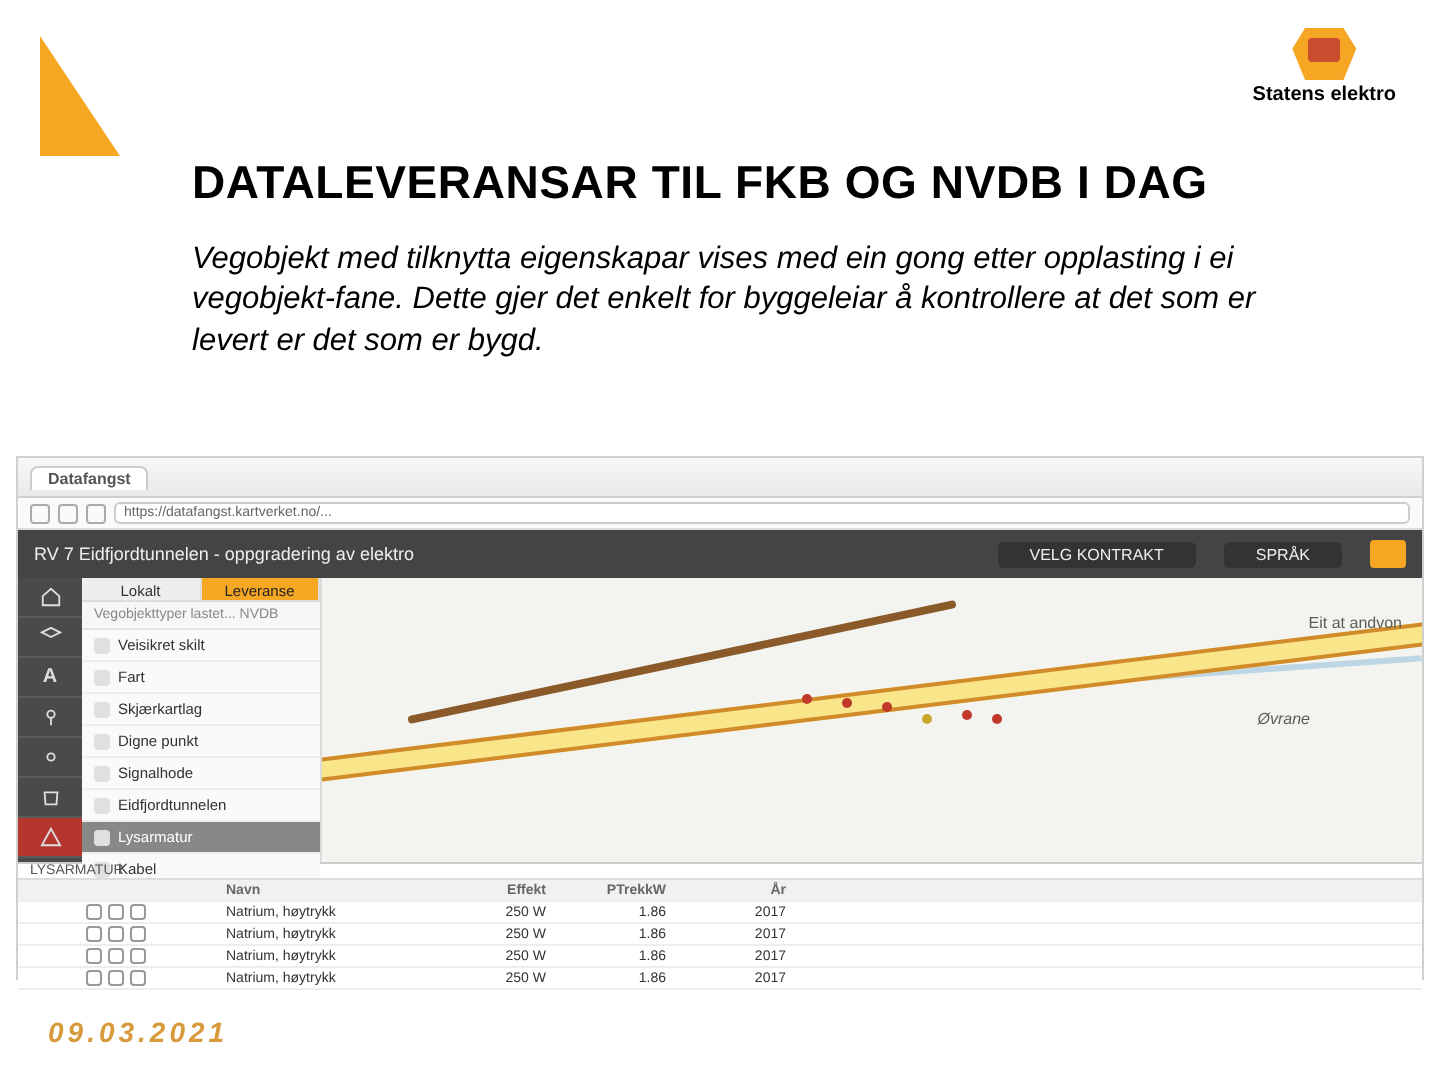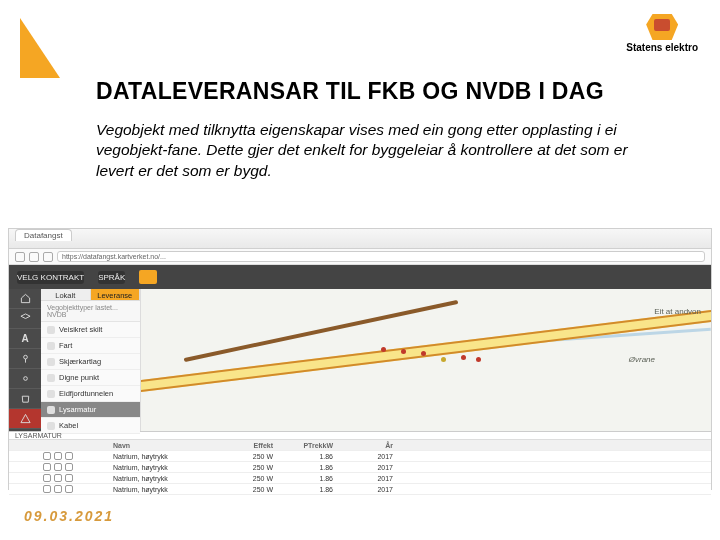--- a/index.html
+++ b/index.html
@@ -58,51 +58,51 @@
     width: 704px; height: 262px;
     border: 1px solid #cfcfcf;
     background: #fff;
     font-size: 9px;
     color: #333;
   }
   .browser-chrome {
     height: 20px;
     background: linear-gradient(#f7f7f7,#e9e9e9);
     border-bottom: 1px solid #d0d0d0;
-    display: flex; align-items: flex-start;
-    padding: 0 6px; gap: 6px;
+    display: flex; align-items: center;
+    padding: 0 6px; gap: 6px; font-weight: bold;
   }
   .browser-chrome .tab {
     background:#fff;border:1px solid #ccc;border-bottom:none;
     padding:1px 8px;border-radius:4px 4px 0 0;
     font-size:8px;color:#555;
   }
   .url-bar{
     height:16px;background:#fafafa;border-bottom:1px solid #ddd;
     display:flex;align-items:center;padding:0 6px;gap:4px;
   }
   .url-bar .icon{width:10px;height:10px;border:1px solid #aaa;border-radius:2px;}
   .url-bar .addr{flex:1;background:#fff;border:1px solid #ccc;border-radius:3px;height:11px;padding:0 4px;font-size:7px;color:#666;display:flex;align-items:center;}
   .app-header{
     height:24px;background:#444;color:#eee;
     display:flex;align-items:center;padding:0 8px;gap:14px;
     font-size:9px;
   }
   .app-header .title-sm{flex:1;}
-  .app-header .pill{background:#333;border-radius:3px;padding:2px 0;font-size:8px;}
+  .app-header .pill{background:#333;border-radius:3px;padding:2px 16px;font-size:8px;}
   .app-header .mini-logo{width:18px;height:14px;background:#f5a623;border-radius:2px;position:relative;}
   .app-body{display:flex;height:142px;}
   .sidebar{
     width:32px;background:#4a4a4a;display:flex;flex-direction:column;
   }
   .sidebar .sb{height:20px;border-bottom:1px solid #5a5a5a;display:flex;align-items:center;justify-content:center;color:#ddd;}
   .sidebar .sb.active{background:#b4362e;color:#fff;}
   .sidebar .sb svg{width:11px;height:11px;stroke:#ddd;fill:none;stroke-width:2;}
   .left-panel{
-    width:100px;background:#f7f7f7;border-right:1px solid #dcdcdc;
+    width:120px;background:#f7f7f7;border-right:1px solid #dcdcdc;
     display:flex;flex-direction:column;
   }
   .lp-tabs{display:flex;height:16px;border-bottom:1px solid #ddd;}
   .lp-tabs .t{flex:1;text-align:center;font-size:7.5px;padding-top:2px;border-right:1px solid #ddd;background:#eee;}
   .lp-tabs .t.active{background:#f5a623;color:#222;}
   .lp-sub{font-size:7px;color:#888;padding:3px 6px;border-bottom:1px solid #e4e4e4;}
   .lp-item{display:flex;align-items:center;gap:4px;padding:3px 6px;font-size:7.5px;border-bottom:1px solid #eee;background:#fafafa;}
   .lp-item.active{background:#888;color:#fff;}
   .lp-item .dot{width:8px;height:8px;background:#e0e0e0;border-radius:2px;}
   .map{
@@ -151,20 +151,21 @@
   <div class="browser-chrome">
     <div class="tab">Datafangst</div>
   </div>
   <div class="url-bar">
     <span class="icon"></span>
     <span class="icon"></span>
     <span class="icon"></span>
     <div class="addr">https://datafangst.kartverket.no/...</div>
   </div>
   <div class="app-header">
+    <span class="title-sm">RV 7 Eidfjordtunnelen - oppgradering av elektro</span>
     <span class="pill">VELG KONTRAKT</span>
     <span class="pill">SPRÅK</span>
     <span class="mini-logo"></span>
   </div>
   <div class="app-body">
     <div class="sidebar">
       <div class="sb">
           <svg viewBox="0 0 24 24">
             <path d="M3 11l9-8 9 8v10H3z"></path>
           </svg>
@@ -211,20 +212,24 @@
           <span class="dot"></span>
           <span>Fart</span>
         </div>
       <div class="lp-item">
           <span class="dot"></span>
           <span>Skjærkartlag</span>
         </div>
       <div class="lp-item">
           <span class="dot"></span>
           <span>Digne punkt</span>
+        </div>
+      <div class="lp-item">
+          <span class="dot"></span>
+          <span>Signalhode</span>
         </div>
       <div class="lp-item">
           <span class="dot"></span>
           <span>Eidfjordtunnelen</span>
         </div>
       <div class="lp-item active">
           <span class="dot"></span>
           <span>Lysarmatur</span>
         </div>
       <div class="lp-item">

